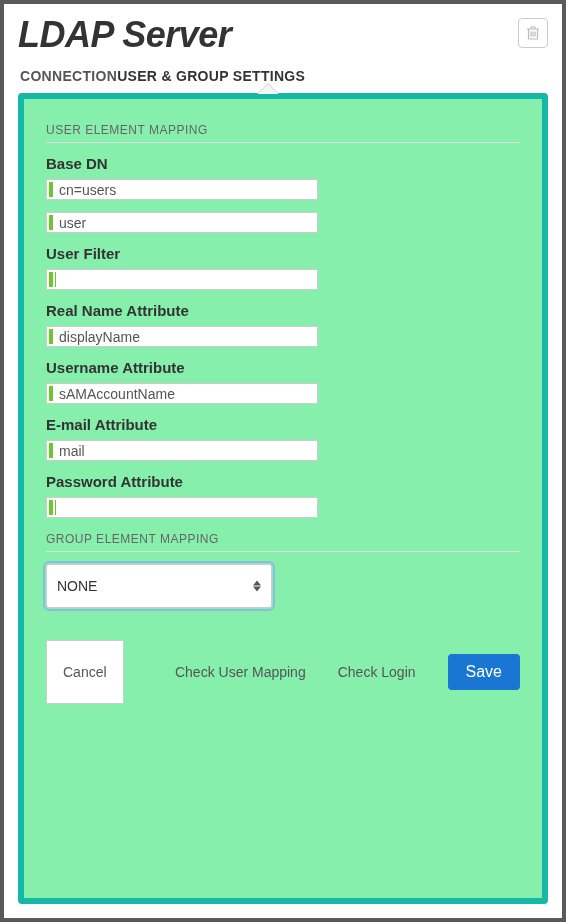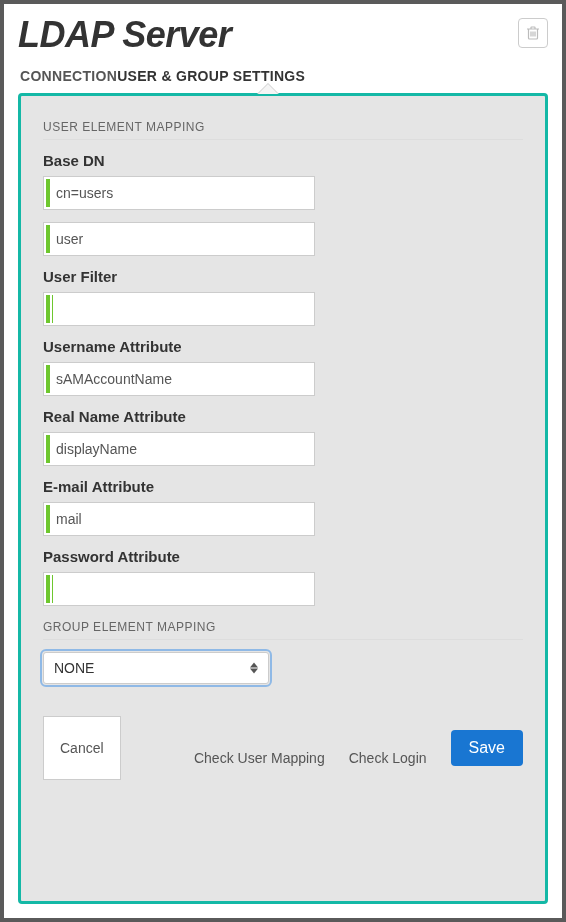--- a/index.html
+++ b/index.html
@@ -88,23 +88,23 @@
       position: absolute;
       top: 1px;
       left: -10px;
       width: 0;
       height: 0;
       border-left: 10px solid transparent;
       border-right: 10px solid transparent;
       border-bottom: 10px solid #f5f5f5;
     }
     .panel {
-      border: 3px solid #14b8a6;
+      border: 6px solid #14b8a6;
       border-radius: 4px;
-      background: #e5e5e5;
+      background: #86efac;
       padding: 24px 22px 20px 22px;
       height: 100%;
     }
     .section-title {
       font-size: 12px;
       font-weight: 400;
       color: #666;
       letter-spacing: 0.5px;
       padding-bottom: 5px;
       border-bottom: 1px solid #ddd;
@@ -120,21 +120,21 @@
     .field-label {
       font-size: 15px;
       font-weight: 700;
       color: #333;
       margin-bottom: 7px;
       display: block;
     }
     .input-wrap {
       position: relative;
       width: 272px;
-      height: 34px;
+      height: 21px;
       background: #fff;
       border: 1px solid #ccc;
     }
     .input-wrap .bar {
       position: absolute;
       left: 2px;
       top: 2px;
       bottom: 2px;
       width: 4px;
       background: #6ec72e;
@@ -168,21 +168,21 @@
       width: 13px;
       height: 13px;
       border: 1px solid #aaa;
       background: #eee;
       border-radius: 2px;
       cursor: pointer;
     }
     .select-wrap {
       position: relative;
       width: 226px;
-      height: 32px;
+      height: 44px;
       background: #fff;
       border: 1px solid #ccc;
       border-radius: 3px;
       outline: 2px solid #8fb9e6;
       outline-offset: 1px;
     }
     .select-value {
       position: absolute;
       left: 10px;
       top: 50%;
@@ -214,22 +214,22 @@
       border-top: 5px solid #555;
     }
     .footer {
       display: flex;
       align-items: center;
       justify-content: space-between;
       margin-top: 32px;
     }
     .footer-right {
       display: flex;
-      align-items: flex-end;
-      gap: 24px;
+      align-items: center;
+      gap: 32px;
     }
     .btn-secondary {
       padding: 23px 16px;
       border: 1px solid #ccc;
       border-radius: 0;
       background: #fff;
       font-size: 14px;
       color: #555;
       cursor: pointer;
     }
@@ -293,32 +293,32 @@
 
       <div class="field">
         <label class="field-label">User Filter</label>
         <div class="input-wrap">
           <div class="bar double"></div>
           <input type="text" class="text-input" value="" style="">
         </div>
       </div>
 
       <div class="field">
+        <label class="field-label">Real Name Attribute</label>
+        <div class="input-wrap">
+          <div class="bar"></div>
+          <input type="text" class="text-input" value="displayName" style="">
+        </div>
+      </div>
+
+      <div class="field">
         <label class="field-label">Username Attribute</label>
         <div class="input-wrap">
           <div class="bar"></div>
           <input type="text" class="text-input" value="sAMAccountName" style="">
-        </div>
-      </div>
-
-      <div class="field">
-        <label class="field-label">Real Name Attribute</label>
-        <div class="input-wrap">
-          <div class="bar"></div>
-          <input type="text" class="text-input" value="displayName" style="">
         </div>
       </div>
 
       <div class="field">
         <label class="field-label">E-mail Attribute</label>
         <div class="input-wrap">
           <div class="bar"></div>
           <input type="text" class="text-input" value="mail" style="">
         </div>
       </div>

